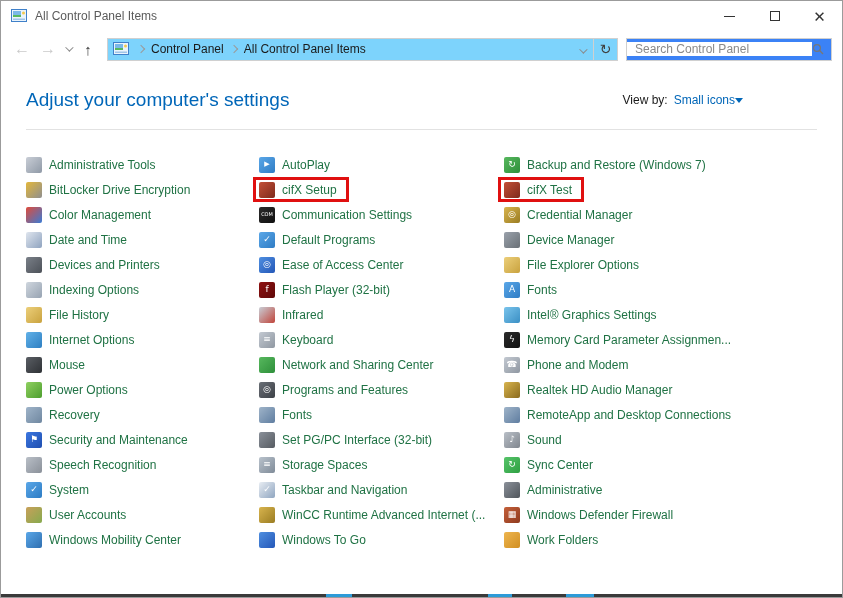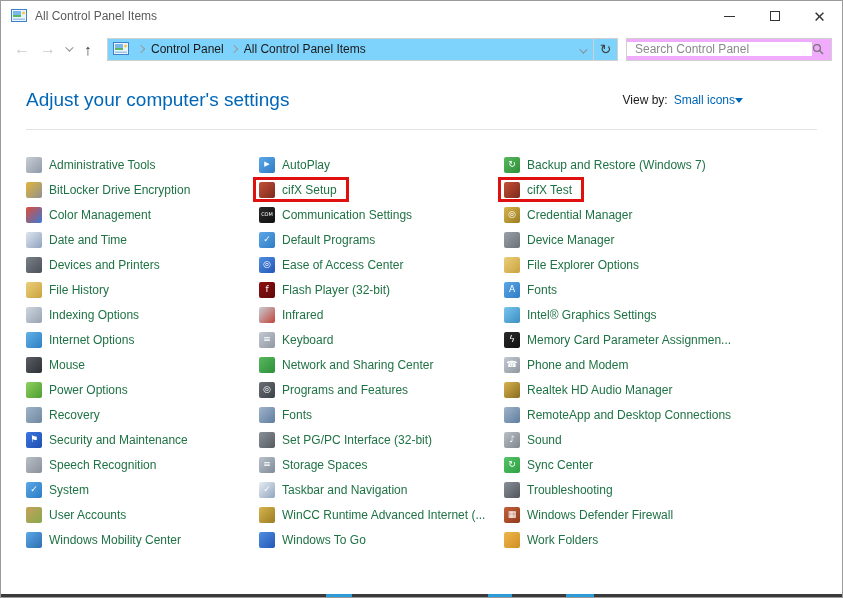--- a/index.html
+++ b/index.html
@@ -25,21 +25,21 @@
   .nav-hist { margin:0 4px; }
   .nav-up { color:#3c3c3c; width:26px; text-align:center; font-size:15px; }
   .chev { display:inline-block; width:6px; height:6px; border-right:1.4px solid #8a8a8a; border-bottom:1.4px solid #8a8a8a; transform:rotate(45deg) translateY(-2px); }
   .chev.right { transform:rotate(-45deg); margin:0 7px; border-color:#9a9a9a; }
   .addressbar { display:flex; align-items:center; height:23px; flex:1 1 auto; border:1px solid #d0d0d0; margin:0 8px 0 6px; background:#7dd3fc; }
   .addressbar .appicon { width:16px; height:16px; margin:0 2px 0 5px; flex:0 0 16px; }
   .crumb { font-size:12px; color:#1a1a1a; white-space:nowrap; cursor:pointer; }
   .addr-right { margin-left:auto; display:flex; align-items:center; height:100%; }
   .addr-drop { width:22px; text-align:center; }
   .addr-refresh { width:24px; height:100%; display:flex; align-items:center; justify-content:center; border-left:1px solid #d0d0d0; color:#3f3f3f; font-size:14px; cursor:pointer; }
-  .searchbox { display:flex; align-items:center; width:206px; height:23px; border:1px solid #d0d0d0; background:#f0abfc; }
+  .searchbox { display:flex; align-items:center; width:206px; height:23px; border:1px solid #d0d0d0; background:#3b82f6; }
   .searchbox input { flex:1 1 auto; border:0; outline:0; font-family:inherit; font-size:12px; color:#1a1a1a; padding:0 4px 0 8px; min-width:0; }
   .searchbox input::placeholder { color:#8a8a8a; }
   .mag { margin-right:7px; flex:0 0 12px; }
   
   .pagehead { display:flex; align-items:center; padding:22px 25px 0 25px; }
   .pagehead h1 { font-size:19px; font-weight:400; color:#0066b8; letter-spacing:0; }
   .viewby { margin-left:auto; font-size:12px; color:#1a1a1a; display:flex; align-items:center; gap:6px; padding-right:74px; }
   .viewby .val { color:#0066b8; cursor:pointer; display:flex; align-items:center; }
   .viewby .caret { display:inline-block; width:0; height:0; border-left:4px solid transparent; border-right:4px solid transparent; border-top:5px solid #0066b8; }
   .ruler { height:1px; background:#e2e2e2; margin:18px 25px 0 25px; }
@@ -159,28 +159,28 @@
           </a>
         </div>
         <div class="row">
           <a class="item">
             <span class="ico" style="background: linear-gradient(135deg, rgb(122, 128, 136), rgb(76, 81, 88));"></span>
             <span class="lbl">Devices and Printers</span>
           </a>
         </div>
         <div class="row">
           <a class="item">
+            <span class="ico" style="background: linear-gradient(135deg, rgb(207, 214, 222), rgb(151, 163, 178));"></span>
+            <span class="lbl">Indexing Options</span>
+          </a>
+        </div>
+        <div class="row">
+          <a class="item">
             <span class="ico" style="background: linear-gradient(135deg, rgb(236, 207, 122), rgb(201, 162, 62));"></span>
             <span class="lbl">File History</span>
-          </a>
-        </div>
-        <div class="row">
-          <a class="item">
-            <span class="ico" style="background: linear-gradient(135deg, rgb(207, 214, 222), rgb(151, 163, 178));"></span>
-            <span class="lbl">Indexing Options</span>
           </a>
         </div>
         <div class="row">
           <a class="item">
             <span class="ico" style="background: linear-gradient(135deg, rgb(97, 177, 232), rgb(46, 127, 194));"></span>
             <span class="lbl">Internet Options</span>
           </a>
         </div>
         <div class="row">
           <a class="item">
@@ -404,21 +404,21 @@
         </div>
         <div class="row">
           <a class="item">
             <span class="ico" style="background: linear-gradient(135deg, rgb(87, 196, 106), rgb(46, 160, 66));">↻</span>
             <span class="lbl">Sync Center</span>
           </a>
         </div>
         <div class="row">
           <a class="item">
             <span class="ico" style="background: linear-gradient(135deg, rgb(138, 144, 153), rgb(80, 85, 91));"></span>
-            <span class="lbl">Troubleshooting</span>
+            <span class="lbl">Administrative</span>
           </a>
         </div>
         <div class="row">
           <a class="item">
             <span class="ico" style="background: linear-gradient(135deg, rgb(196, 96, 58), rgb(143, 58, 30));">▦</span>
             <span class="lbl">Windows Defender Firewall</span>
           </a>
         </div>
         <div class="row">
           <a class="item">

